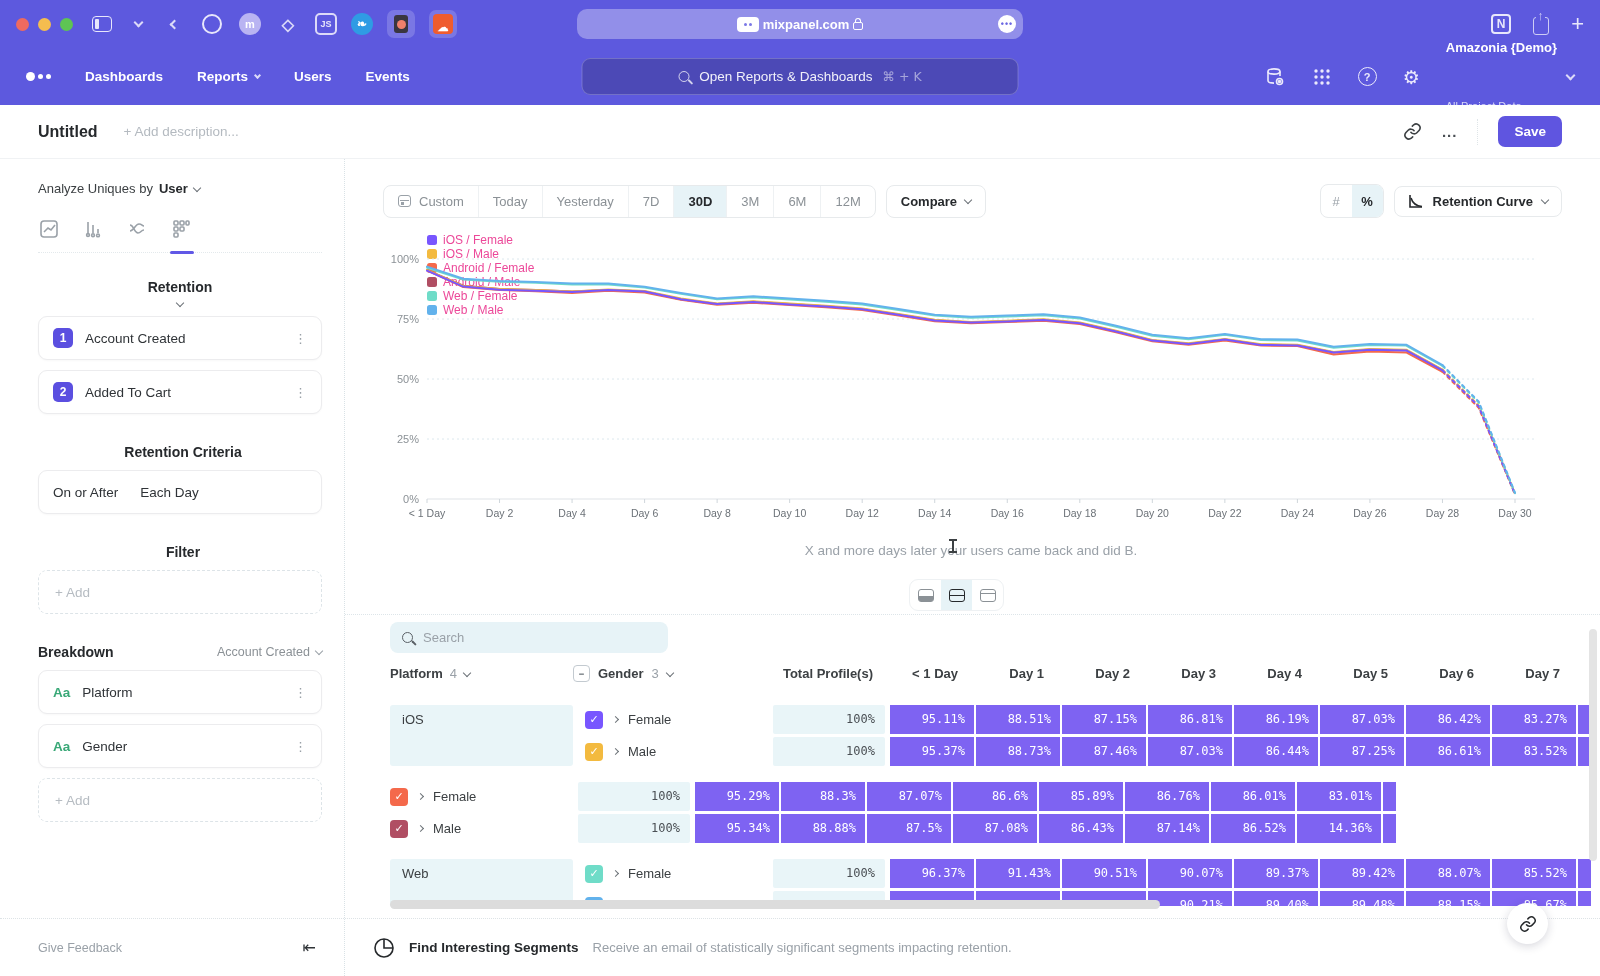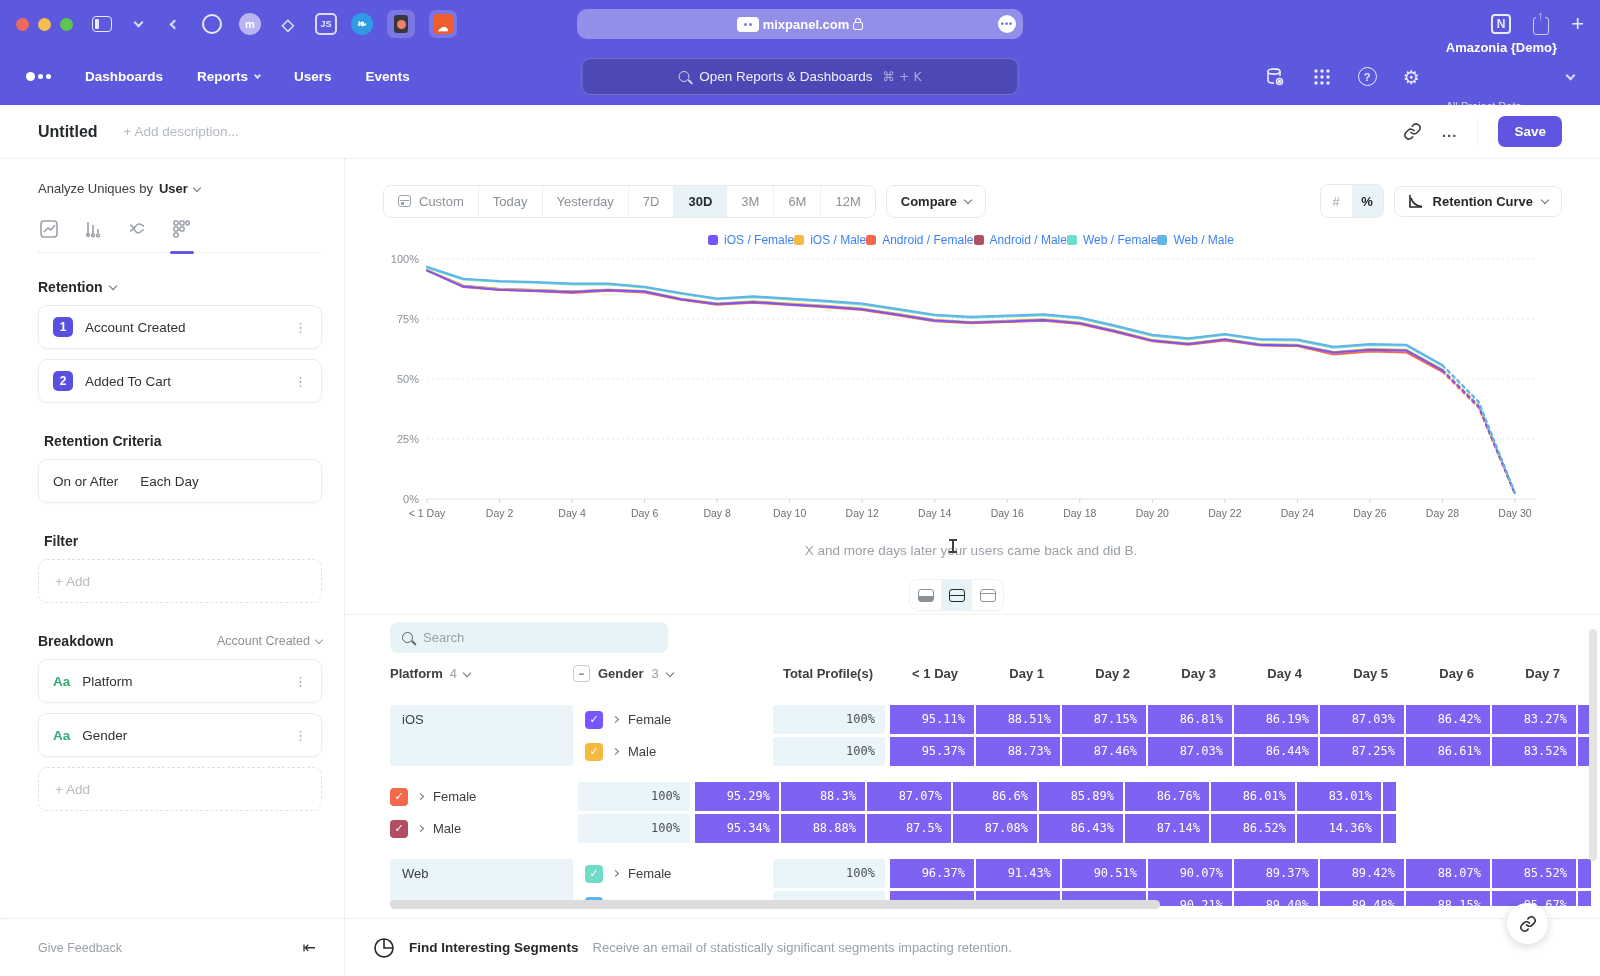--- a/index.html
+++ b/index.html
@@ -78,21 +78,21 @@
   .main { position:relative; flex:1; overflow:hidden;}
 
   
   .an-row { display:flex; align-items:center; gap:6px; font-size:13px; color:#3c4043; margin-top:8px;}
   .an-row b { font-weight:700; color:#26292c;text-align:right;}
   .s-chev { width:6px; height:6px; border-right:1.6px solid #6b7177; border-bottom:1.6px solid #6b7177; transform:rotate(45deg); margin-top:-2px;}
   .tabs { display:flex; gap:22px; margin-top:22px; padding-bottom:12px; border-bottom:1px dotted #e3e9ec; position:relative;}
   .tab { width:22px; height:22px; display:flex; align-items:center; justify-content:center; cursor:pointer;}
   .tab svg { stroke:#9aa1a8; fill:none; stroke-width:1.6;}
   .tab-underline { position:absolute; bottom:-2px; left:132px; width:24px; height:3px; background:#6158e6; border-radius:2px;}
-  .sec-h { font-size:14px; font-weight:700; color:#26292c; display:flex; align-items:center; gap:7px;}
+  .sec-h { font-size:14px; font-weight:700; color:#26292c; display:flex; align-items:center; gap:7px;flex-direction:column;}
   .card { background:#fff; border:1px solid #ececee; border-radius:9px; height:44px; display:flex; align-items:center; padding:0 14px; margin-top:10px; box-shadow:0 1px 2px rgba(20,20,40,.03); cursor:pointer;}
   .badge { width:20px; height:20px; border-radius:5px; background:#5b4fe0; color:#fff; font-size:12px; font-weight:700; display:flex; align-items:center; justify-content:center; margin-right:12px;}
   .card .lbl { font-size:13.5px; color:#2f3337; font-weight:500;}
   .kebab { margin-left:auto; color:#9aa1a8; font-size:13px; cursor:pointer;}
   .aa { color:#39a877; font-weight:700; font-size:13.5px; margin-right:12px;}
   .crit-card span + span { margin-left:22px;}
   .addbox { border:1px dashed #dde4e8; border-radius:9px; height:44px; display:flex; align-items:center; padding:0 16px; margin-top:10px; color:#b6bcc2; font-size:13.5px; cursor:pointer;}
   .bd-head { display:flex; align-items:center; margin-top:30px;}
   .bd-sel { margin-left:auto; display:flex; align-items:center; gap:6px; color:#8b9196; font-size:12.5px; cursor:pointer;}
   .bd-sel .s-chev { border-color:#9aa1a8;}
@@ -108,21 +108,21 @@
   .cal:before{content:""; position:absolute; left:1px; top:4px; right:1px; border-top:1.4px solid #9aa1a8;}
   .cal:after{content:""; position:absolute; left:2px; bottom:1px; width:3px; height:3px; background:#9aa1a8;}
   .compare-btn { margin-left:10px; border:1px solid #e7eaec; border-radius:8px; background:#fff; padding:8px 14px; font-size:13px; font-weight:600; color:#26292c; display:flex; align-items:center; gap:8px; cursor:pointer;}
   .right-ctrls { margin-left:auto; display:flex; align-items:center; gap:10px;}
   .unit-toggle { display:flex; border:1px solid #e7eaec; border-radius:8px; overflow:hidden;}
   .unit { width:31px; height:32px; display:flex; align-items:center; justify-content:center; font-size:13px; color:#9aa1a8; cursor:pointer;}
   .unit.active { background:#e7f3f7; color:#26292c; font-weight:600;}
   .ctype-btn { border:1px solid #e7eaec; border-radius:8px; background:#fff; padding:7px 13px; font-size:13px; font-weight:600; color:#26292c; display:flex; align-items:center; gap:9px; cursor:pointer;}
 
   
-  .legend { position:absolute; top:74px; left:82px; width:1088px; display:flex; justify-content:center; font-size:12px; color:#3b82f6;}
+  .legend { position:absolute; top:74px; left:82px; width:1088px; display:flex; justify-content:center; font-size:12px; color:#ec4899;flex-direction:column;}
   .leg-item { display:flex; align-items:center; gap:6px;}
   .leg-sw { width:10px; height:10px; border-radius:2.5px;}
   #chart-svg { position:absolute; top:88px; left:40px;}
   .caption { position:absolute; top:384px; left:82px; width:1088px; text-align:center; font-size:13.5px; color:#9aa1a8;}
   .ibeam { position:absolute; top:380px; left:607px; width:2px; height:14px; background:#3c4043;}
   .ibeam:before,.ibeam:after{content:""; position:absolute; left:-3px; width:8px; height:2px; background:#3c4043;}
   .ibeam:after{bottom:0;}
   .layout-toggle { position:absolute; top:420px; left:564px; display:flex; border:1px solid #eef1f3; border-radius:9px; overflow:hidden;}
   .lt-btn { width:31px; height:30px; display:flex; align-items:center; justify-content:center; cursor:pointer;}
   .lt-btn.active { background:#e7f3f7;}

